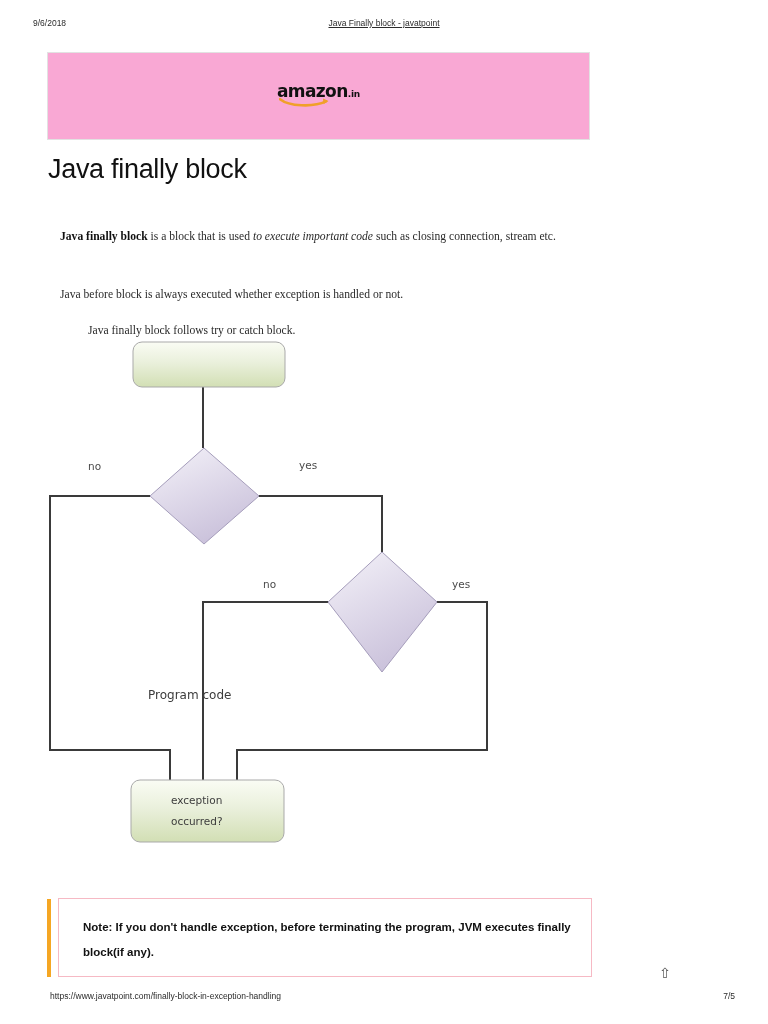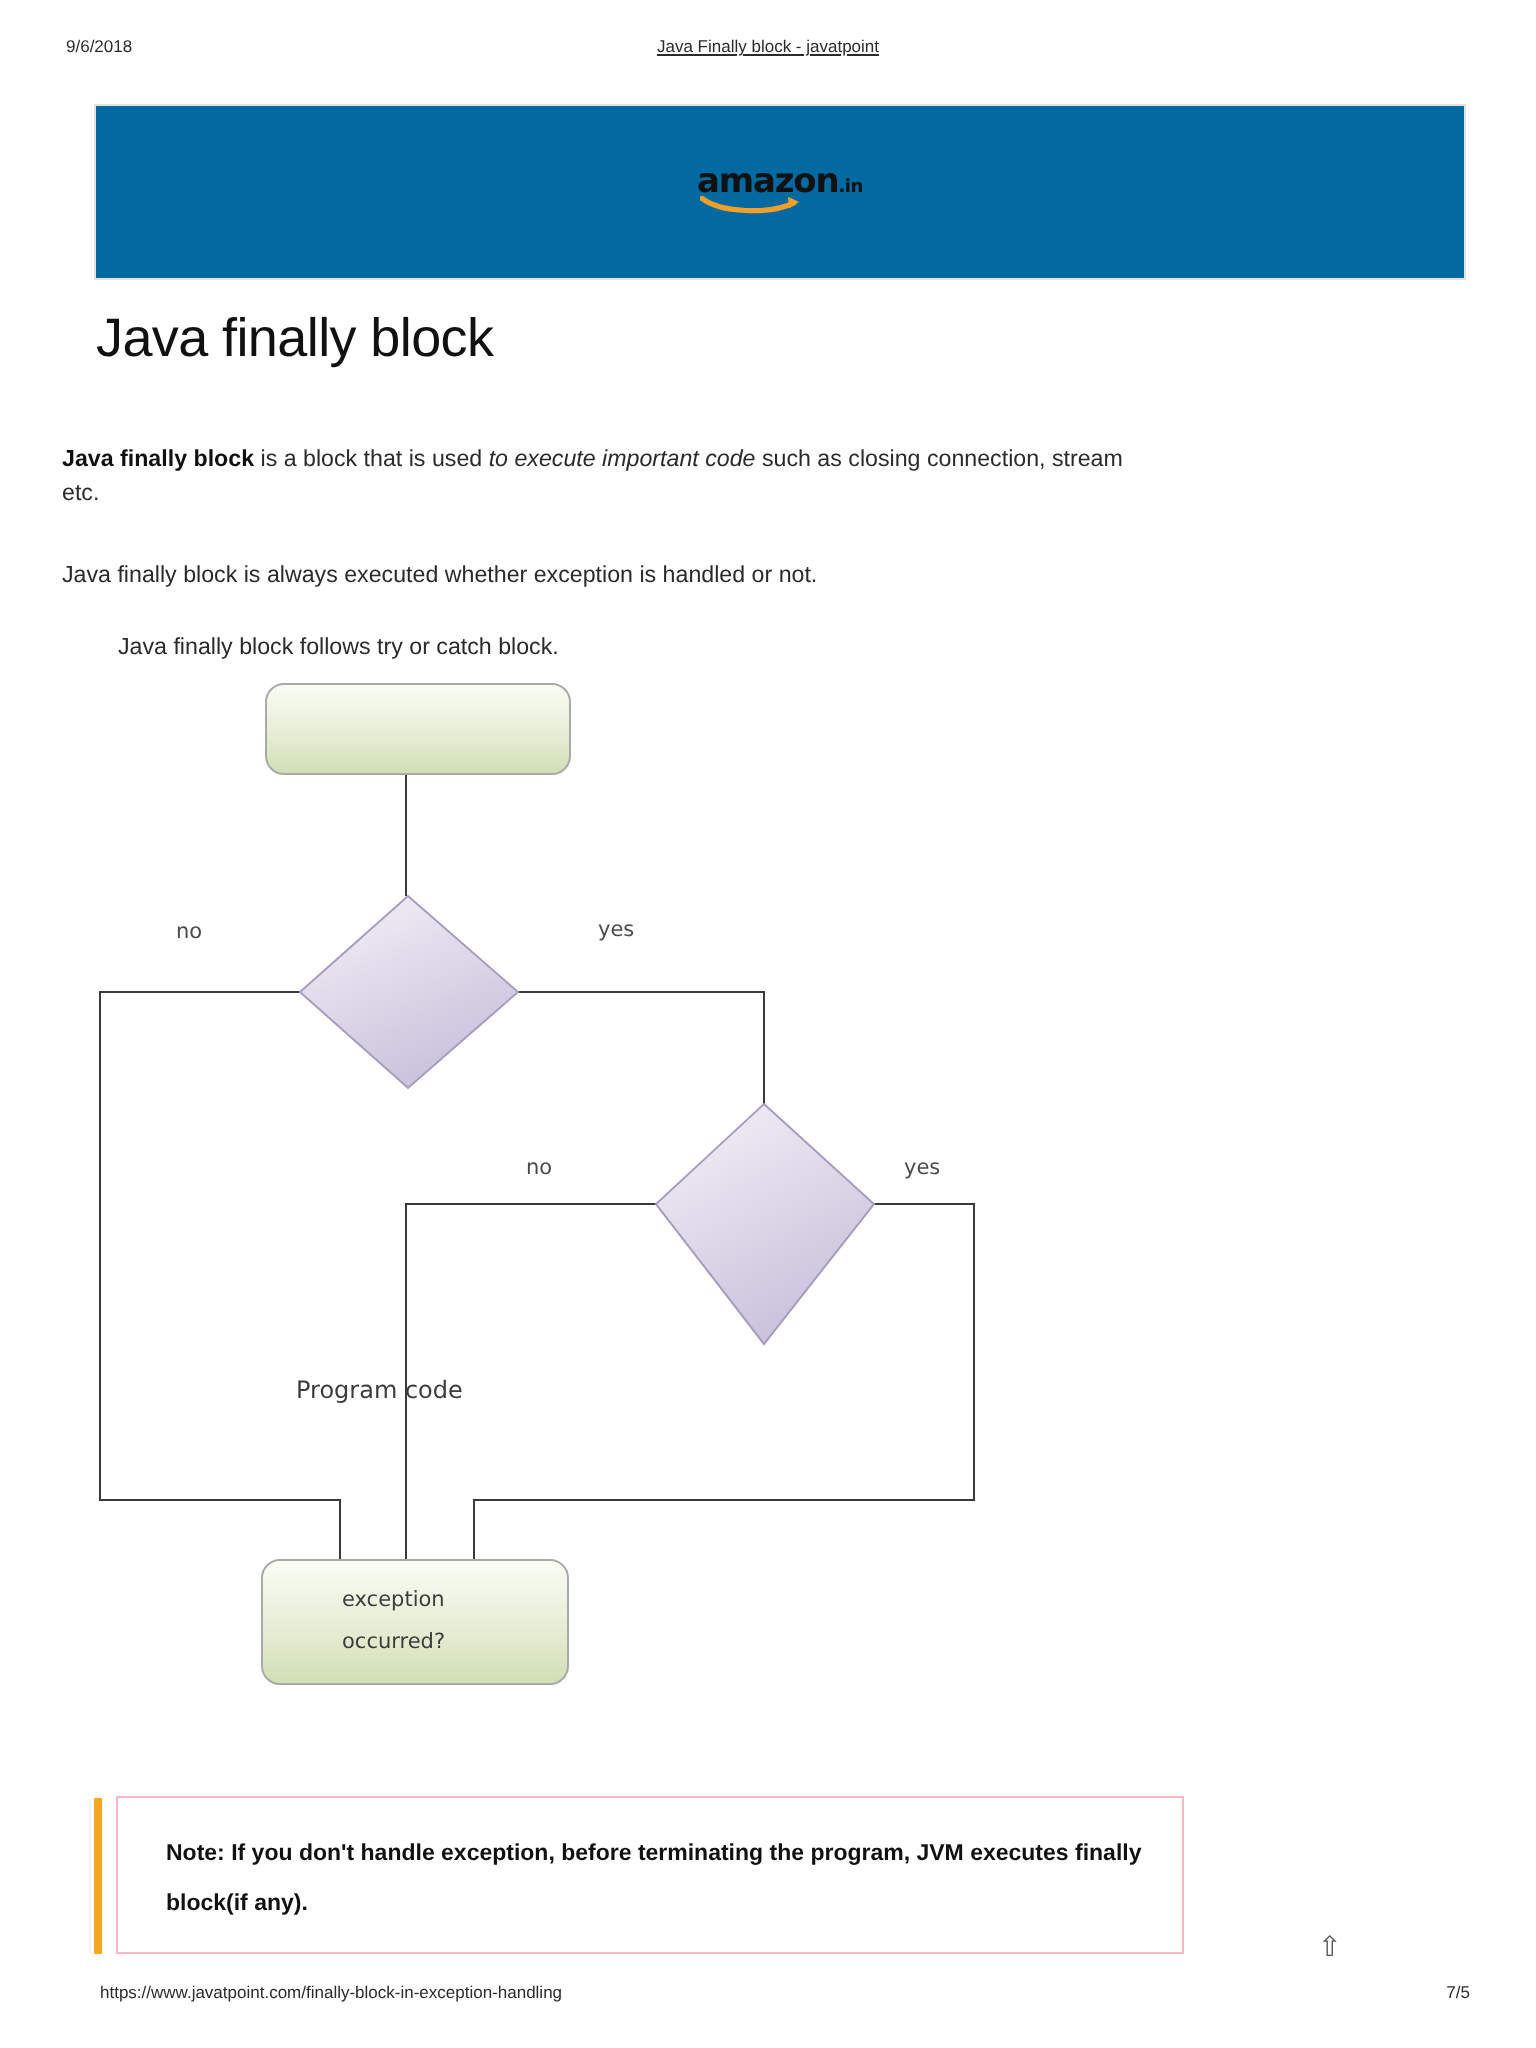--- a/index.html
+++ b/index.html
@@ -41,25 +41,25 @@
     text-align: center;
     white-space: nowrap;
     text-decoration: underline;
   }
 
   
   .ad-banner {
     position: absolute;
     left: 47px;
     top: 52px;
-    width: 686px;
+    width: 543px;
     height: 88px;
     border: 1px solid #e2e2e2;
     box-sizing: border-box;
-    background: #0369a1;
+    background: #f9a8d4;
   }
   .amazon-logo {
     position: absolute;
     left: 0;
     top: 30px;
     width: 100%;
     text-align: center;
     line-height: 1;
   }
   .amazon-wrap {
@@ -97,25 +97,26 @@
     left: 48px;
     top: 154px;
     font-size: 27px;
     font-weight: normal;
     letter-spacing: -0.3px;
     color: #111;
     margin: 0;
   }
   .para {
     position: absolute;
-    left: 31px;
+    left: 60px;
     width: 552px;
     font-size: 11.6px;
-    line-height: 17px;
+    line-height: 31px;
     color: #2a2a2a;
+    font-family: Liberation Serif, serif;
   }
   .para.p1 { top: 209px; }
   .para.p2 { top: 267px; }
   .para.p3 { top: 303px; margin-left: 28px; }
   .para b { font-weight: bold; color:#111; }
   .para i { font-style: italic; }
 
   
   .flow {
     position: absolute;
@@ -228,21 +229,21 @@
     </span>
   </div>
 </div>
 
 <h1 class="page-title">Java finally block</h1>
 
 <p class="para p1">
   <b>Java finally block</b><span> is a block that is used </span><i>to execute important code</i><span> such as closing connection, stream etc.</span>
 </p>
 
-<p class="para p2">Java finally block is always executed whether exception is handled or not.</p>
+<p class="para p2">Java before block is always executed whether exception is handled or not.</p>
 <p class="para p3">Java finally block follows try or catch block.</p>
 
 <div class="flow">
   <svg width="768" height="540" viewBox="0 0 768 540">
     <defs>
       <linearGradient id="gradBox" x1="0" y1="0" x2="0" y2="1">
         <stop offset="0%" stop-color="#fafcf4"></stop>
         <stop offset="45%" stop-color="#eaf0dc"></stop>
         <stop offset="100%" stop-color="#d2dfb4"></stop>
       </linearGradient>

